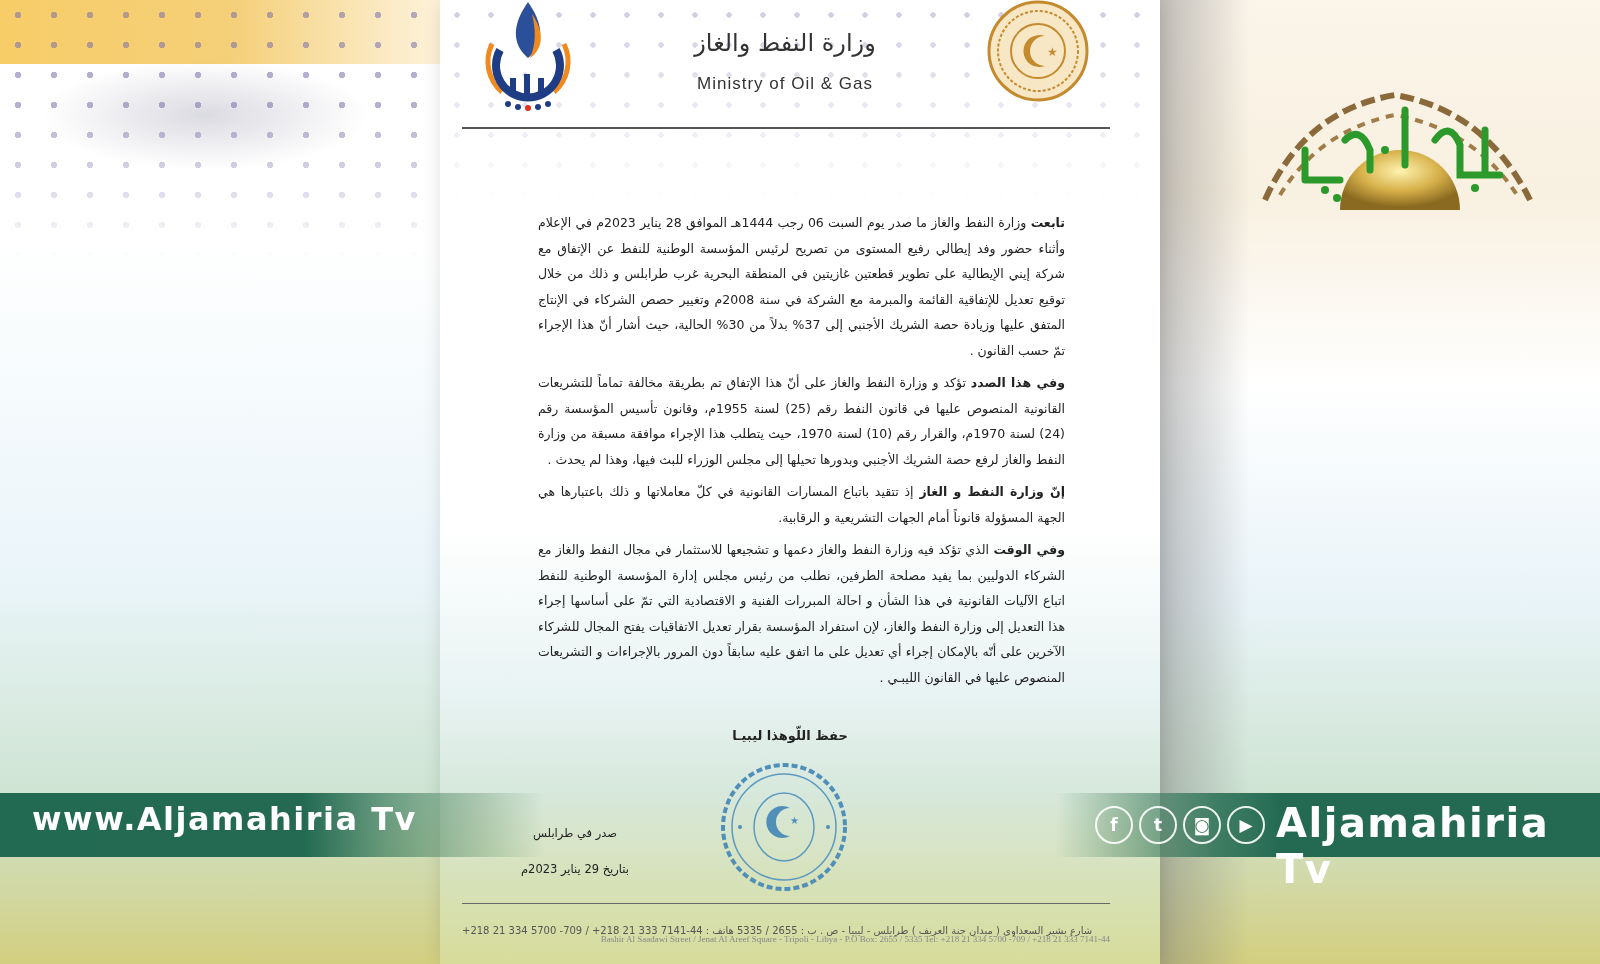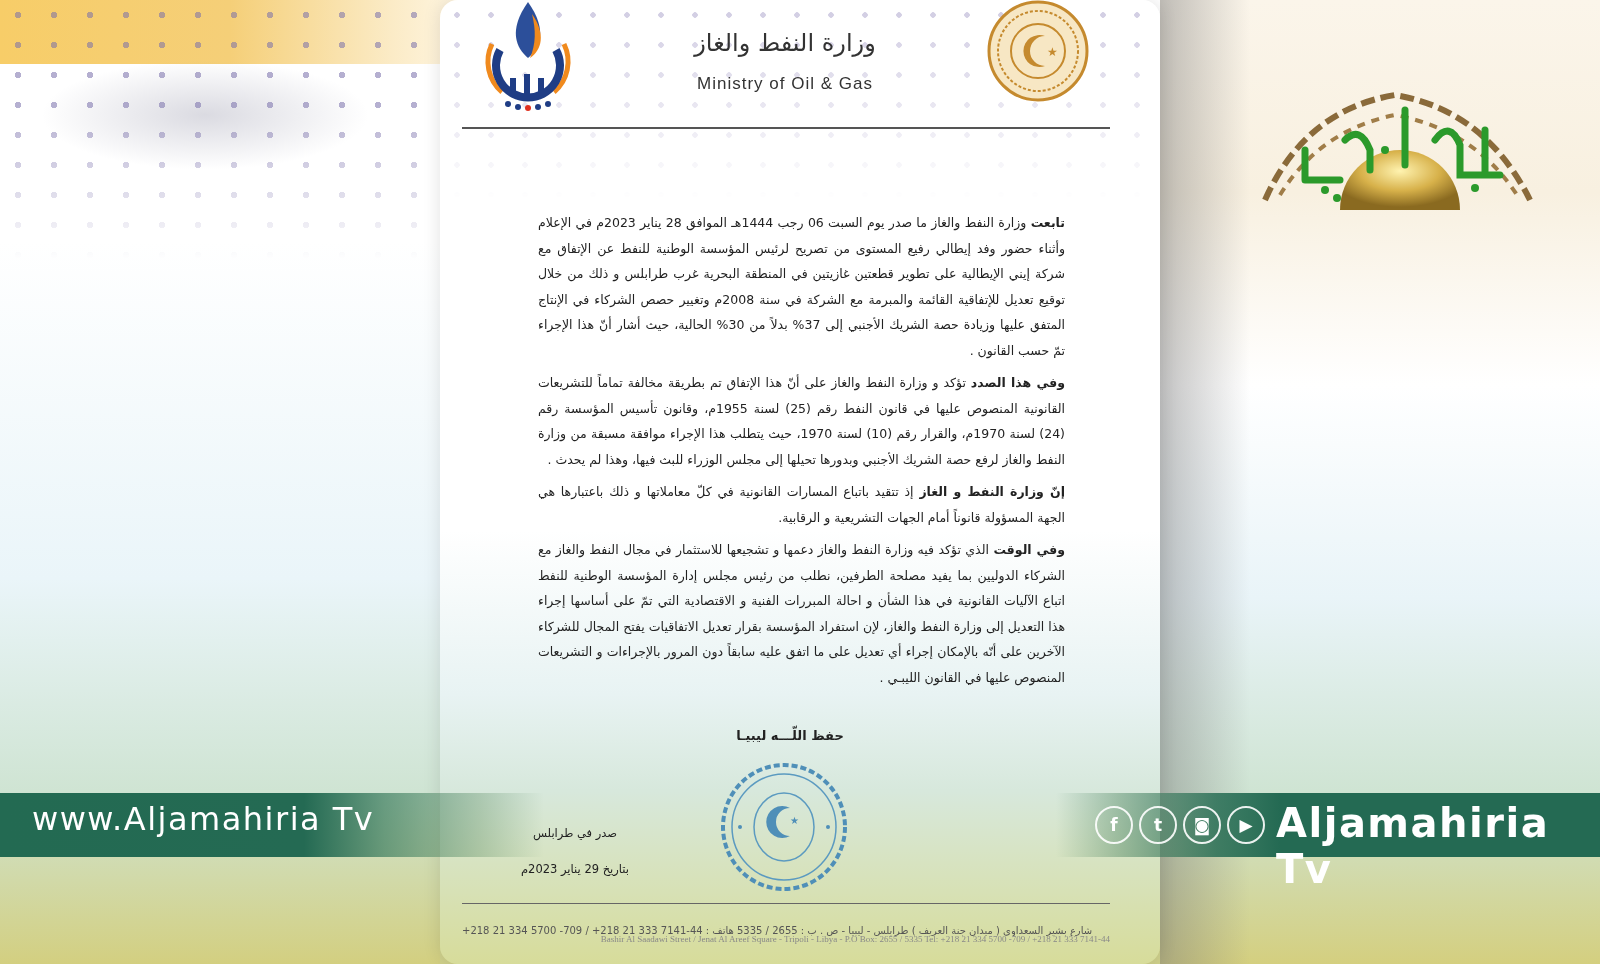--- a/index.html
+++ b/index.html
@@ -42,21 +42,20 @@
   }
   .logo-jamahiria {
     position: absolute; left: 1245px; top: 70px; width: 300px; height: 145px;
   }
 
   
   .doc {
     position: absolute; left: 440px; top: 0; width: 720px; height: 964px;
     background: linear-gradient(180deg, #ffffff 0%, #ffffff 55%, #e8f3f3 72%, #d7e8dc 82%, #d7dc9a 100%);
     box-shadow: 0 0 18px rgba(0,0,0,0.12);
-    border-radius: 18px;
   }
   .doc .doc-dots {
     position: absolute; left: 0; top: 0; width: 720px; height: 200px;
     background-image: radial-gradient(circle, rgba(150,140,190,0.45) 2.5px, transparent 3px);
     background-size: 34px 30px;
     -webkit-mask-image: linear-gradient(180deg, #000 0%, transparent 100%);
     mask-image: linear-gradient(180deg, #000 0%, transparent 100%);
   }
   .doc .header-line {
     position: absolute; left: 22px; top: 127px; width: 648px; height: 2px; background: #555;
@@ -100,21 +99,21 @@
     font-family: "Liberation Serif", serif; font-size: 9px; color: #888; white-space: nowrap; overflow: hidden;
   }
 
   
   .band {
     position: absolute; left: 0; top: 793px; width: 1600px; height: 64px;
     background: linear-gradient(90deg, #236a52 0%, #246a53 19%, rgba(60,125,95,0.7) 24%, rgba(90,140,100,0.35) 30%, rgba(255,255,255,0) 34%, rgba(255,255,255,0) 66%, rgba(80,135,100,0.45) 70%, rgba(40,110,85,0.85) 76%, #246a53 80%, #246a53 100%);
   }
   .band-left-text {
     position: absolute; left: 32px; top: 800px;
-    font-family: "DejaVu Sans", sans-serif; font-weight: normal; font-size: 32px; letter-spacing: 1.5px; color: #ffffff;
+    font-family: "DejaVu Sans", sans-serif; font-weight: bold; font-size: 32px; letter-spacing: 1.5px; color: #ffffff;
   }
   .band-right-text {
     position: absolute; left: 1276px; top: 800px;
     font-family: "DejaVu Sans", sans-serif; font-weight: bold; font-size: 40px; letter-spacing: 1.5px; color: #ffffff;
   }
   .social {
     position: absolute; top: 806px; width: 38px; height: 38px; border-radius: 50%;
     border: 2px solid rgba(255,255,255,0.9); color: #fff; display: flex; align-items: center; justify-content: center;
     font-family: "DejaVu Sans", sans-serif; font-weight: bold; font-size: 17px;
   }
@@ -190,21 +189,21 @@
 
   <div class="header-line"></div>
 
   <div class="doc-body">
     <p><b>تابعت</b><span> وزارة النفط والغاز ما صدر يوم السبت 06 رجب 1444هـ الموافق 28 يناير 2023م في الإعلام وأثناء حضور وفد إيطالي رفيع المستوى من تصريح لرئيس المؤسسة الوطنية للنفط عن الإتفاق مع شركة إيني الإيطالية على تطوير قطعتين غازيتين في المنطقة البحرية غرب طرابلس و ذلك من خلال توقيع تعديل للإتفاقية القائمة والمبرمة مع الشركة في سنة 2008م وتغيير حصص الشركاء في الإنتاج المتفق عليها وزيادة حصة الشريك الأجنبي إلى 37% بدلاً من 30% الحالية، حيث أشار أنّ هذا الإجراء تمّ حسب القانون .</span></p>
     <p><b>وفي هذا الصدد</b><span> تؤكد و وزارة النفط والغاز على أنّ هذا الإتفاق تم بطريقة مخالفة تماماً للتشريعات القانونية المنصوص عليها في قانون النفط رقم (25) لسنة 1955م، وقانون تأسيس المؤسسة رقم (24) لسنة 1970م، والقرار رقم (10) لسنة 1970، حيث يتطلب هذا الإجراء موافقة مسبقة من وزارة النفط والغاز لرفع حصة الشريك الأجنبي وبدورها تحيلها إلى مجلس الوزراء للبث فيها، وهذا لم يحدث .</span></p>
     <p><b>إنّ وزارة النفط و الغاز</b><span> إذ تتقيد باتباع المسارات القانونية في كلّ معاملاتها و ذلك باعتبارها هي الجهة المسؤولة قانوناً أمام الجهات التشريعية و الرقابية.</span></p>
     <p><b>وفي الوقت</b><span> الذي تؤكد فيه وزارة النفط والغاز دعمها و تشجيعها للاستثمار في مجال النفط والغاز مع الشركاء الدوليين بما يفيد مصلحة الطرفين، نطلب من رئيس مجلس إدارة المؤسسة الوطنية للنفط اتباع الآليات القانونية في هذا الشأن و احالة المبررات الفنية و الاقتصادية التي تمّ على أساسها إجراء هذا التعديل إلى وزارة النفط والغاز، لإن استفراد المؤسسة بقرار تعديل الاتفاقيات يفتح المجال للشركاء الآخرين على أنّه بالإمكان إجراء أي تعديل على ما اتفق عليه سابقاً دون المرور بالإجراءات و التشريعات المنصوص عليها في القانون الليبـي .</span></p>
   </div>
 
-  <div class="closing">حفظ اللّـــه ليبيـا</div>
+  <div class="closing">حفظ اللّوهذا ليبيـا</div>
 
   <div class="official-stamp">
     <svg width="128" height="130" viewBox="0 0 128 130">
       <ellipse cx="64" cy="65" rx="61" ry="62" fill="none" stroke="#4f8fb8" stroke-width="4" stroke-dasharray="6 3"></ellipse>
       <ellipse cx="64" cy="65" rx="52" ry="53" fill="none" stroke="#5b9ac0" stroke-width="1.5"></ellipse>
       <ellipse cx="64" cy="65" rx="30" ry="34" fill="none" stroke="#5b9ac0" stroke-width="1.5"></ellipse>
       <path d="M70 46 A16 16 0 1 0 70 74 A12 12 0 1 1 70 46 Z" fill="#4f8fb8"></path>
       <text x="70" y="62" font-size="10" fill="#4f8fb8" font-family="DejaVu Sans, sans-serif">★</text>
       <circle cx="20" cy="65" r="2" fill="#4f8fb8"></circle>
         <circle cx="108" cy="65" r="2" fill="#4f8fb8"></circle>

